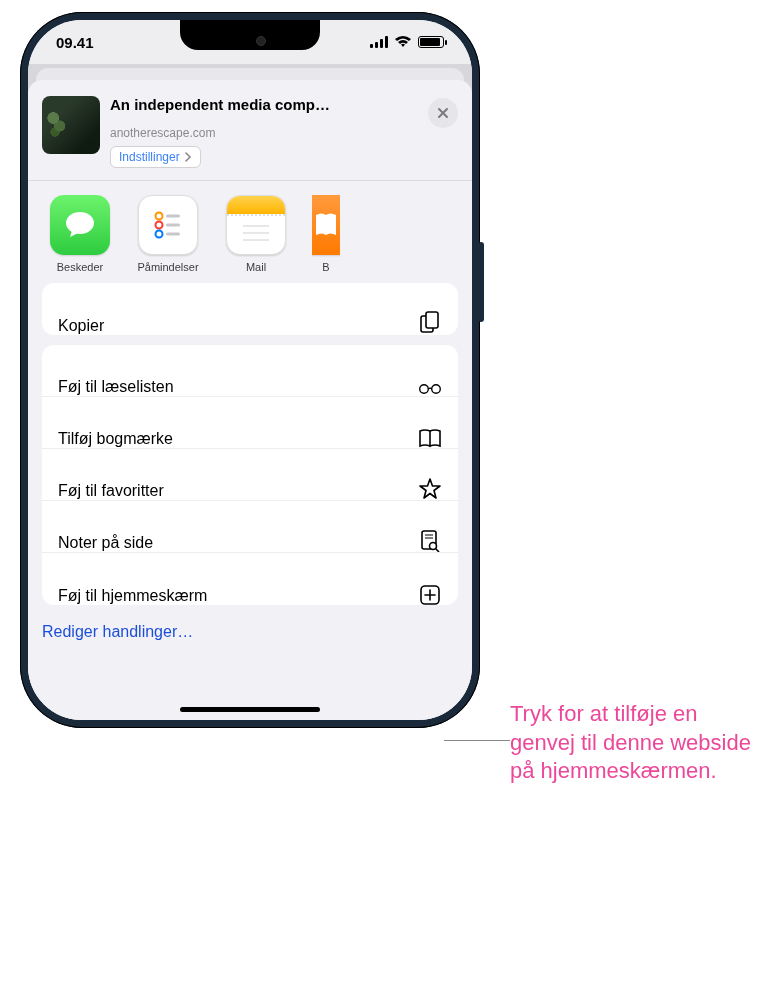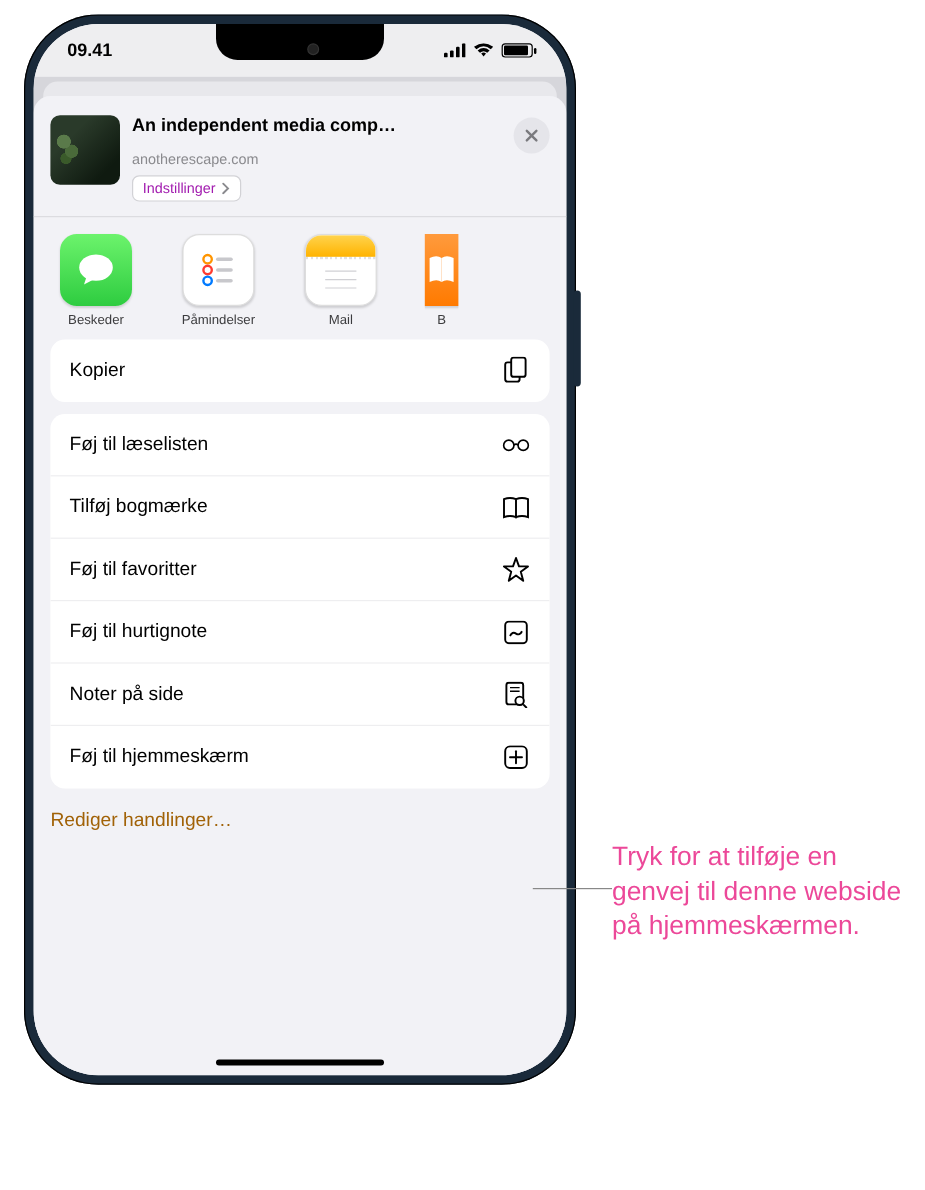--- a/index.html
+++ b/index.html
@@ -8,21 +8,21 @@
     background: #fff;
     width: 771px;
     height: 992px;
     position: relative;
   }
   .phone-frame {
     position: absolute;
     left: 20px;
     top: 12px;
     width: 460px;
-    height: 892px;
+    height: 716px;
     background: #1a2a3a;
     border-radius: 62px;
     padding: 8px;
     box-shadow: inset 0 0 0 1px #000;
   }
   .side-button {
     position: absolute;
     right: -4px;
     top: 230px;
     width: 6px;
@@ -165,21 +165,21 @@
   }
   .options-chip {
     margin-top: 6px;
     display: inline-flex;
     align-items: center;
     gap: 4px;
     padding: 3px 8px;
     border: 1px solid #d2d2d6;
     border-radius: 6px;
     font-size: 12px;
-    color: #a21caf;
+    color: #3b82f6;
     background:#fff;
   }
   .close-btn {
     width: 30px;
     height: 30px;
     border-radius: 50%;
     background: #e5e5ea;
     display: flex;
     align-items: center;
     justify-content: center;
@@ -188,21 +188,21 @@
   }
 
   .sheet-divider {
     height: 1px;
     background: #dcdce0;
     margin: 0;
   }
 
   .app-row {
     display: flex;
-    gap: 38px;
+    gap: 24px;
     padding: 14px 20px 10px 20px;
     overflow: hidden;
   }
   .app-item {
     display: flex;
     flex-direction: column;
     align-items: center;
     gap: 6px;
     width: 64px;
     flex-shrink: 0;
@@ -229,33 +229,33 @@
 
   .action-groups { padding: 0 14px 4px 14px; }
   .group {
     background: #fff;
     border-radius: 12px;
     margin-bottom: 10px;
     overflow: hidden;
   }
   .action-row {
     display: flex;
-    align-items: center;
+    align-items: flex-end;
     justify-content: space-between;
     height: 52px;
     padding: 0 16px;
     font-size: 16px;
     color: #000;
     border-bottom: 1px solid #eeeef0;
   }
   .group .action-row:last-child { border-bottom: none; }
   .action-row .icon { width: 24px; display:flex; justify-content:center; color:#000; }
   .edit-link {
     padding: 4px 14px 12px 14px;
-    color: #a16207;
+    color: #1d4ed8;
     font-size: 16px;
   }
   .home-indicator {
     position: absolute;
     bottom: 8px;
     left: 50%;
     transform: translateX(-50%);
     width: 140px;
     height: 5px;
     background: #000;
@@ -416,29 +416,20 @@
           </div>
           <div class="action-row">
             <span>Føj til favoritter</span>
             <span class="icon">
               <svg width="22" height="22" viewBox="0 0 22 22">
                   <path d="M11 1 L13.5 8 L21 8 L15 12.5 L17 20 L11 15.5 L5 20 L7 12.5 L1 8 L8.5 8 Z" fill="none" stroke="#000" stroke-width="1.6" stroke-linejoin="round"></path>
                 </svg>
             </span>
           </div>
           <div class="action-row">
-            <span>Føj til hurtignote</span>
-            <span class="icon">
-              <svg width="20" height="20" viewBox="0 0 20 20">
-                  <rect x="1" y="1" width="18" height="18" rx="3" fill="none" stroke="#000" stroke-width="1.6"></rect>
-                  <path d="M5 13 Q7 9 10 11 Q13 13 15 9" fill="none" stroke="#000" stroke-width="1.6"></path>
-                </svg>
-            </span>
-          </div>
-          <div class="action-row">
             <span>Noter på side</span>
             <span class="icon">
               <svg width="20" height="22" viewBox="0 0 20 22">
                   <rect x="2" y="1" width="14" height="18" rx="2" fill="none" stroke="#000" stroke-width="1.6"></rect>
                   <line x1="5" y1="5" x2="13" y2="5" stroke="#000" stroke-width="1.2"></line>
                   <line x1="5" y1="8" x2="13" y2="8" stroke="#000" stroke-width="1.2"></line>
                   <circle cx="13" cy="16" r="3.5" fill="#fff" stroke="#000" stroke-width="1.6"></circle>
                   <line x1="16" y1="19" x2="19" y2="22" stroke="#000" stroke-width="1.6"></line>
                 </svg>
             </span>

